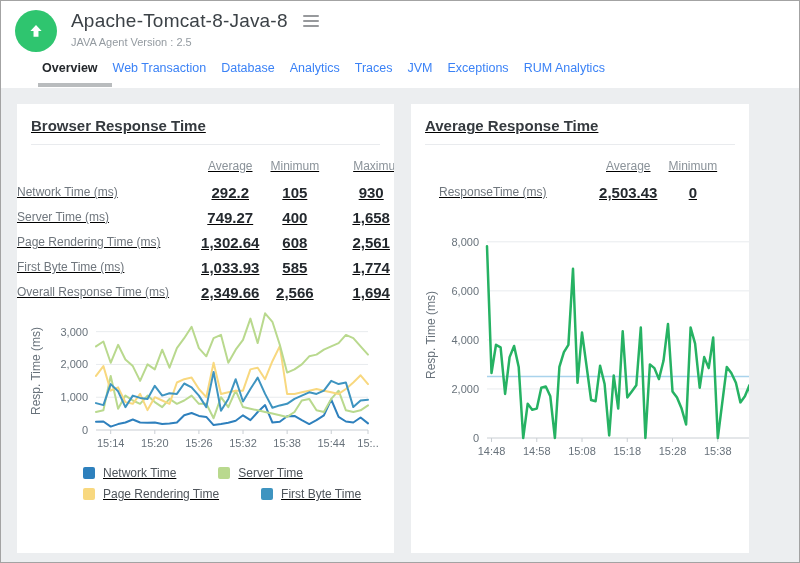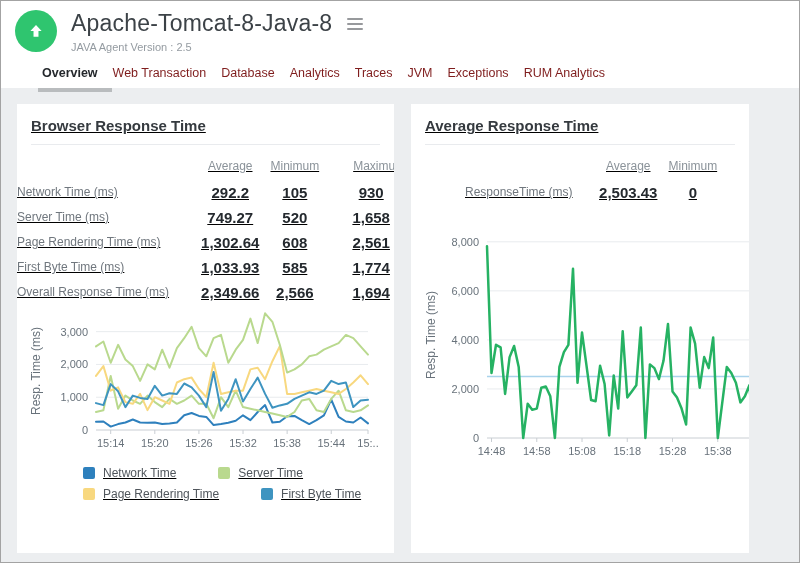--- a/index.html
+++ b/index.html
@@ -7,48 +7,48 @@
   body { width:800px; height:563px; font-family:"Liberation Sans", sans-serif; }
   .screen { position:relative; width:800px; height:563px; border:1px solid #a3a3a3;
             background:#eceef0; overflow:hidden; }
 
   
   .header { position:relative; background:#fff; height:87px; }
   .avatar { position:absolute; left:14px; top:9px; width:42px; height:42px;
             border-radius:50%; background:#2fc56f; display:flex; align-items:center; justify-content:center; }
   .head-text { padding:9px 0 0 70px; }
   .title-row { display:flex; align-items:center; gap:13px; }
-  .app-title { font-size:23px; color:#3c4247; font-weight:500; letter-spacing:.2px; }
+  .app-title { font-size:19px; color:#3c4247; font-weight:500; letter-spacing:.2px; }
   .hamburger { display:inline-flex; flex-direction:column; gap:3px; cursor:pointer; padding:2px; }
   .hamburger span { display:block; width:16px; height:2px; background:#97999c; border-radius:1px; }
   .subtitle { margin-top:4px; font-size:11px; color:#949ba1; }
 
   
   .tabs { display:flex; gap:15px; padding:13px 0 0 16px; align-items:flex-start; }
-  .tab { position:relative; font-size:12.5px; color:#7f1d1d; padding-bottom:12px; cursor:pointer; white-space:nowrap; }
+  .tab { position:relative; font-size:12.5px; color:#3b82f6; padding-bottom:12px; cursor:pointer; white-space:nowrap; }
   .tab.active { color:#24282c; font-weight:bold;margin-left:25px; }
   .tab.active::after { content:""; position:absolute; left:-4px; right:-14px; bottom:0;
                        height:4px; background:#b9bcbe; }
 
   
   .card { position:absolute; top:103px; background:#fff; height:449px; overflow:hidden;text-decoration:underline; }
   .card.left  { left:16px;  width:377px; }
   .card.right { left:410px; width:338px; }
   .card-title { margin:13px 14px 0 14px; font-size:15px; font-weight:bold; color:#353a3f; }
   .card-divider { margin:10px 14px 0 14px; border-bottom:1px solid #e9ebee; }
 
   
   .tbl { display:grid; margin-top:10px; row-gap:2px; }
   .tbl.left-tbl  { grid-template-columns:182px max-content max-content max-content; }
   .tbl.right-tbl { grid-template-columns:186px max-content max-content max-content; }
   .tbl .cell { padding:3px 0; }
   .th { font-size:12px; color:#8b939a; text-align:center; padding:4px 9px 6px 9px; white-space:nowrap; }
   .th.th-max { padding-left:25px; }
   .row-label { font-size:12px; color:#70777e; line-height:1.35; padding-left:46px; padding-top:6px; }
-  .right-tbl .row-label { padding-left:54px; }
+  .right-tbl .row-label { padding-left:28px; }
   .val { font-size:15px; font-weight:bold; color:#24292e; text-align:center; padding-top:4px; white-space:nowrap; }
 
   
   .chart { display:block; }
   .chart.left-chart  { margin:4px 0 0 7px; }
   .chart.right-chart { margin:16px 0 0 10px; }
   .chart svg text { font-family:"Liberation Sans", sans-serif; }
 
   
   .legend { margin:2px 0 0 44px; display:flex; flex-direction:column; gap:7px; }
@@ -98,21 +98,21 @@
         <div class="cell"></div>
         <div class="th">Average</div>
         <div class="th">Minimum</div>
         <div class="th th-max">Maximum</div>
         <div class="cell row-label">Network Time (ms)</div>
         <div class="cell val">292.2</div>
         <div class="cell val">105</div>
         <div class="cell val">930</div>
         <div class="cell row-label">Server Time (ms)</div>
         <div class="cell val">749.27</div>
-        <div class="cell val">520</div>
+        <div class="cell val">400</div>
         <div class="cell val">1,658</div>
         <div class="cell row-label">Page Rendering Time (ms)</div>
         <div class="cell val">1,302.64</div>
         <div class="cell val">608</div>
         <div class="cell val">2,561</div>
         <div class="cell row-label">First Byte Time (ms)</div>
         <div class="cell val">1,033.93</div>
         <div class="cell val">585</div>
         <div class="cell val">1,774</div>
         <div class="cell row-label">Overall Response Time (ms)</div>

